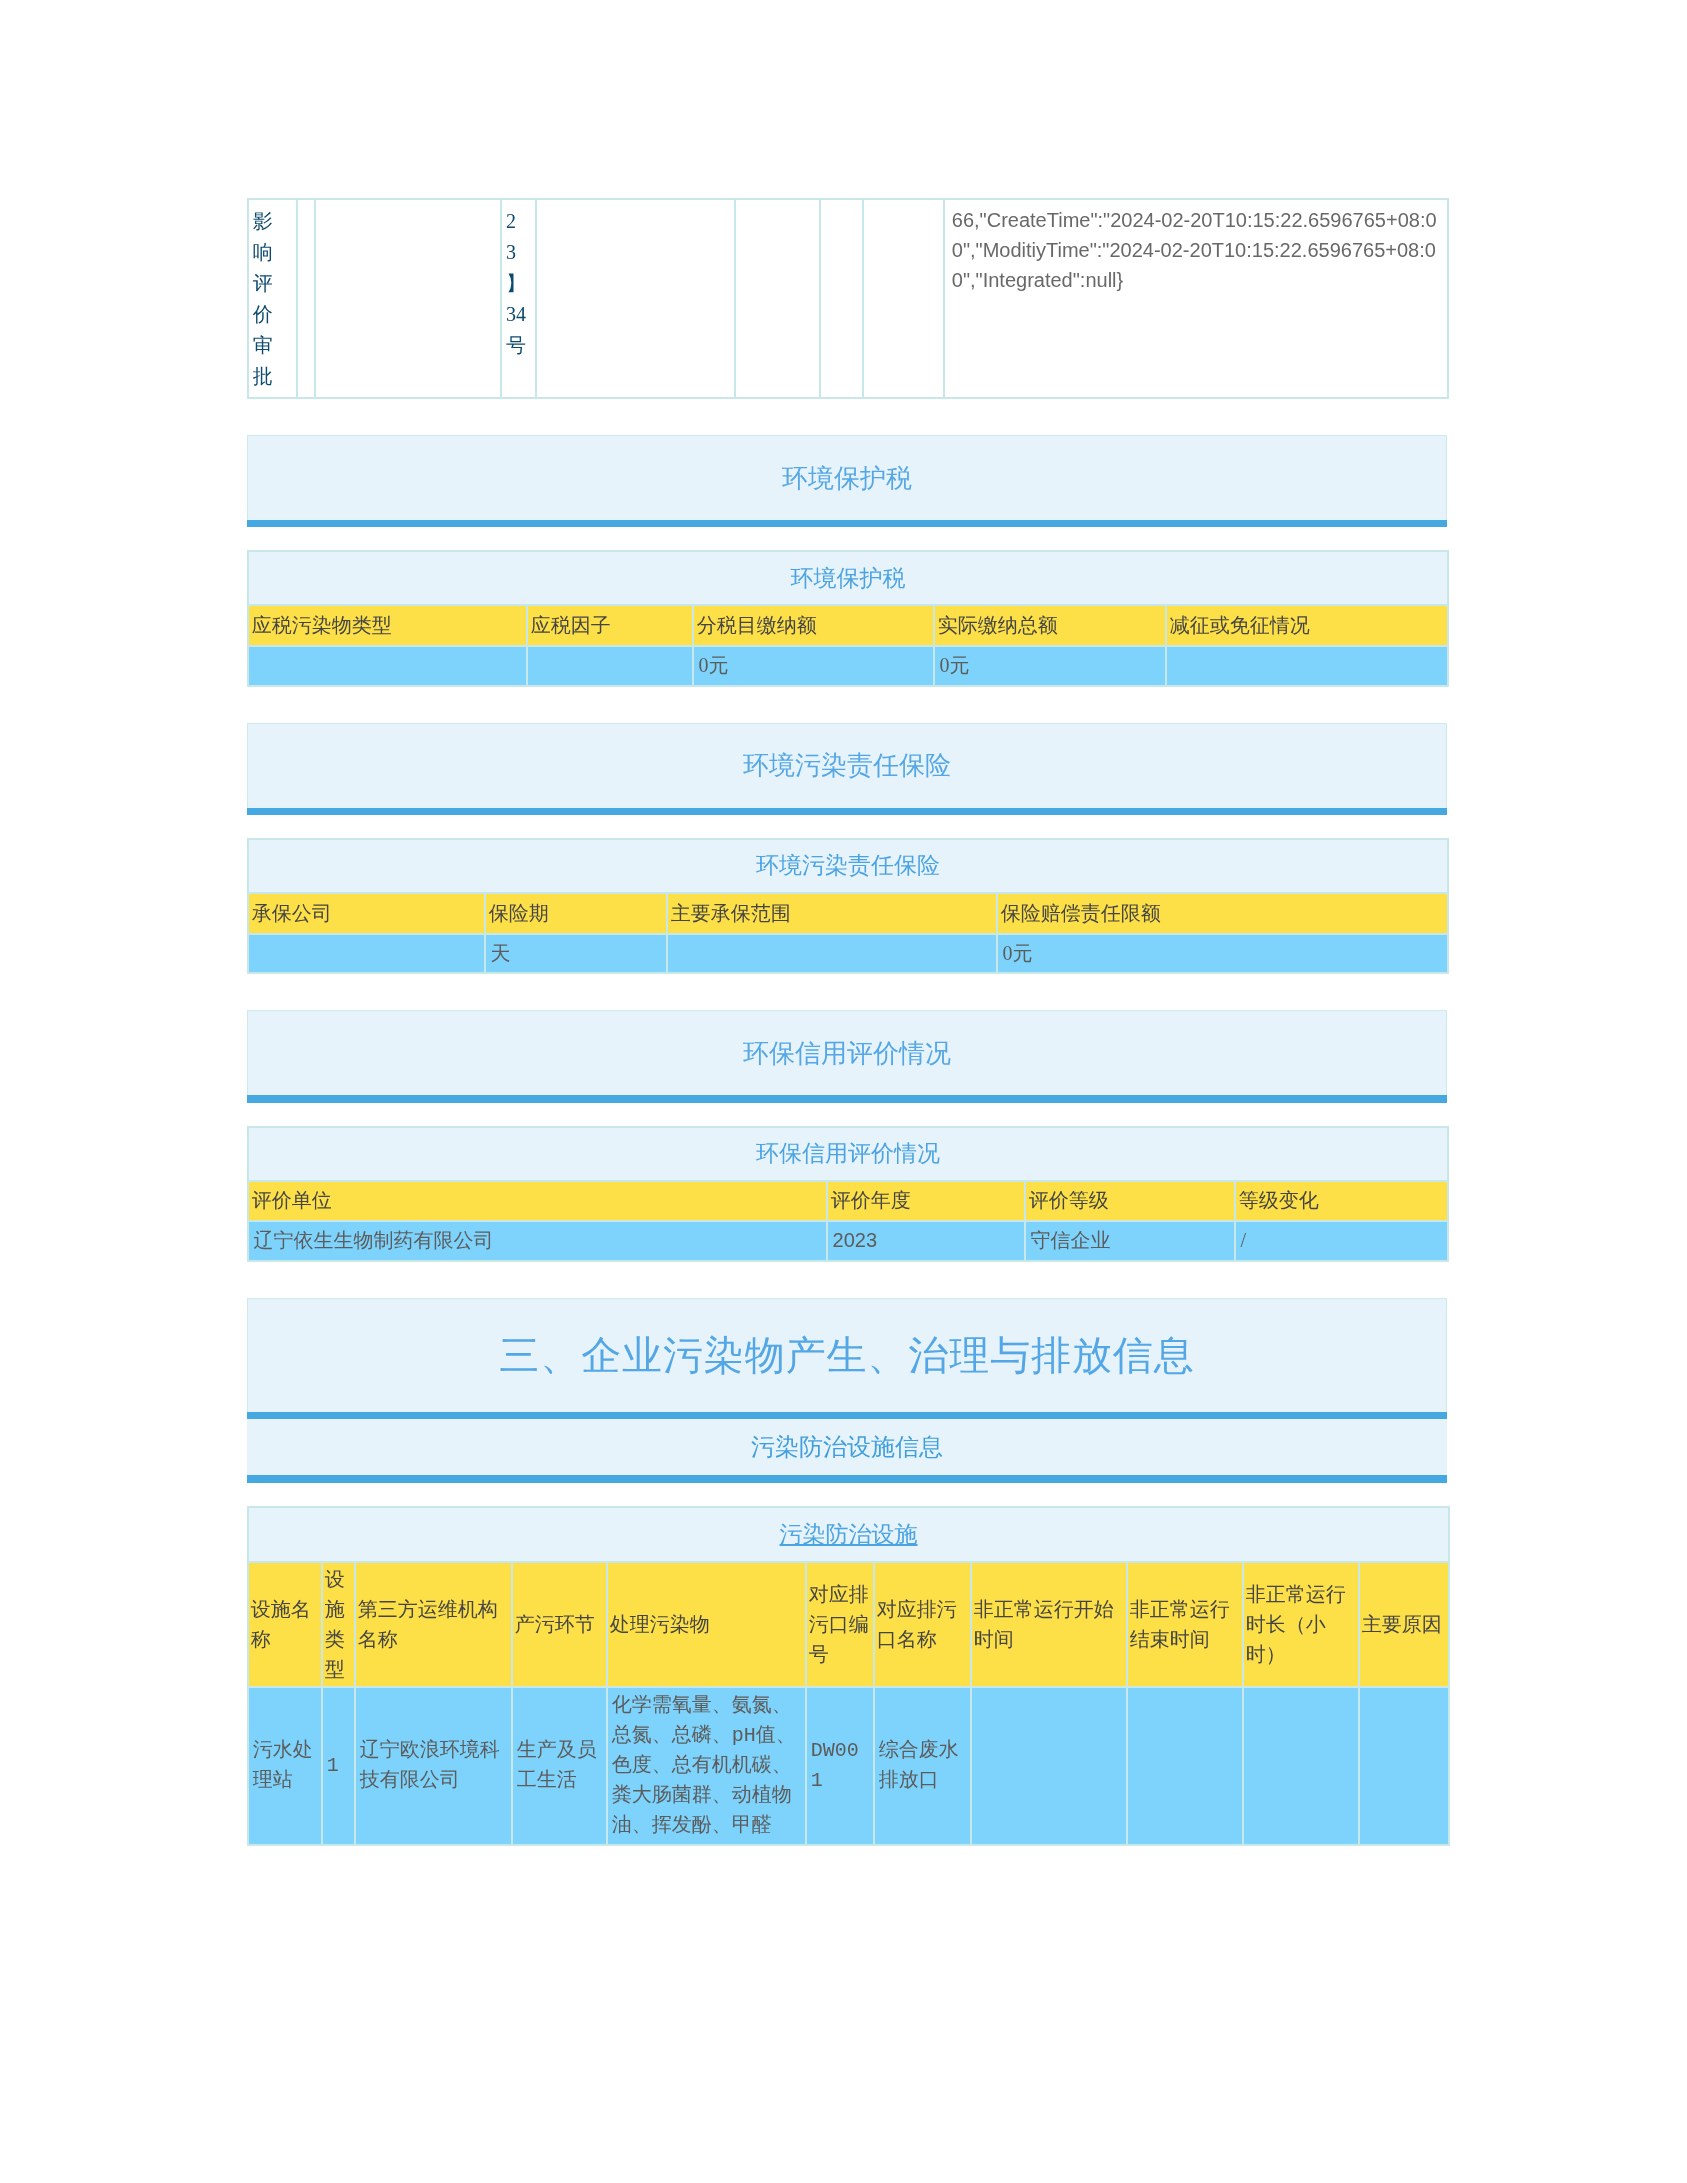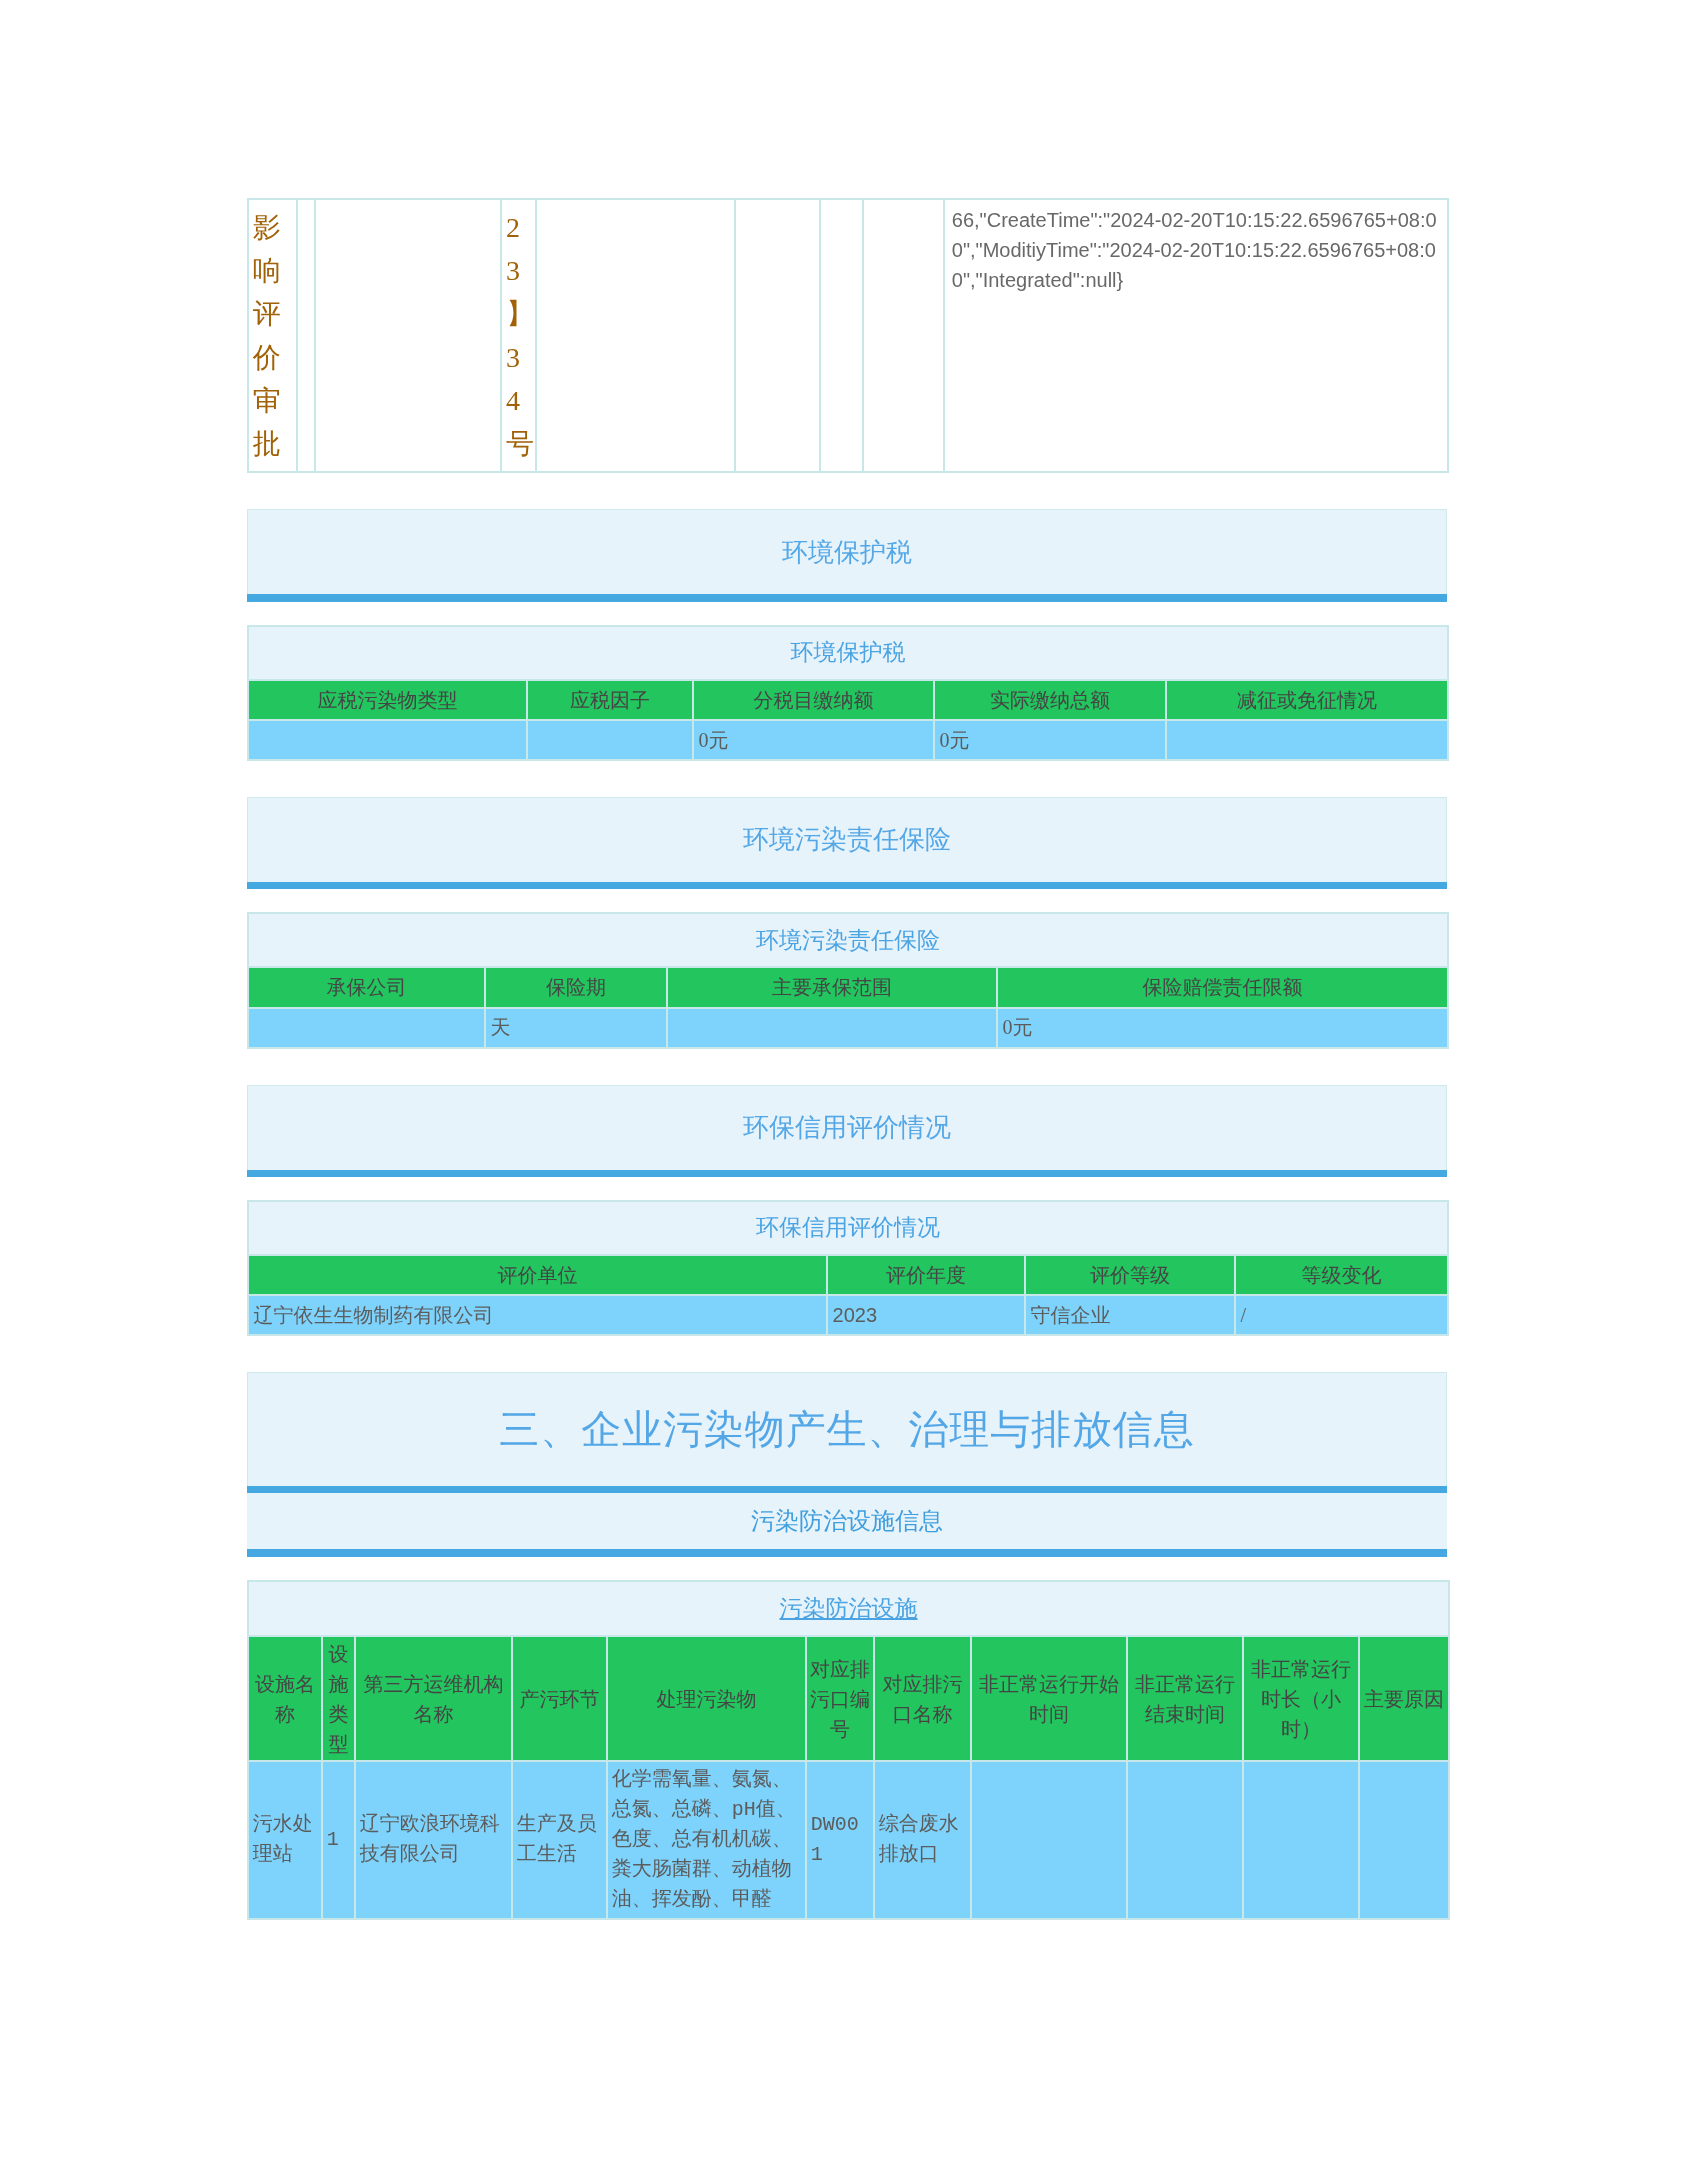--- a/index.html
+++ b/index.html
@@ -11,21 +11,21 @@
   .page{position:relative;width:1687px;height:2183px;overflow:hidden;background:#fff;}
   .content{position:absolute;left:247px;top:198px;width:1200px;}
 
   
   table{border-collapse:collapse;table-layout:fixed;width:1200px;}
   td,th{border:2.3px solid #c8e7e9;font-weight:normal;overflow:hidden;}
 
   
   .t1 td{
     vertical-align:top;text-align:left;
-    font-size:28px;line-height:1.55;color:#a16207;
+    font-size:20px;line-height:1.55;color:#0c4a6e;
     padding:5.5px 3.7px;word-break:break-all;overflow-wrap:anywhere;
     height:163px;
   }
   .t1 .json-cell{
     font-family:"Liberation Sans","DejaVu Sans",sans-serif;
     font-size:20px;line-height:1.5;color:#686868;padding:4.6px 6.4px;
   }
 
   
   .section{margin-top:36px;}
@@ -36,21 +36,21 @@
   }
   .banner-title{font-size:26px;color:#54a7e6;}
   .bluebar{height:7.4px;background:#45a8e0;}
   .sec-table{margin-top:23px;}
 
   .tbl-title-row td{
     background:#e7f3fb;height:50px;text-align:center;vertical-align:middle;
     font-size:23px;color:#4aa3e2;
   }
   .hdr-row td{
-    background:#22c55e;height:35px;text-align:center;vertical-align:middle;
+    background:#fde047;height:35px;vertical-align:middle;
     font-size:20px;color:#454545;line-height:1.45;padding:1.8px 2.8px;
   }
   .data-row td{
     background:#7dd3fc;height:34px;text-align:left;vertical-align:middle;
     font-size:20px;color:#5c5c5c;padding:1.8px 4.6px;word-break:break-all;
   }
   .sans{font-family:"Liberation Sans","DejaVu Sans",sans-serif;}
 
   
   .banner-big{height:114px;}

